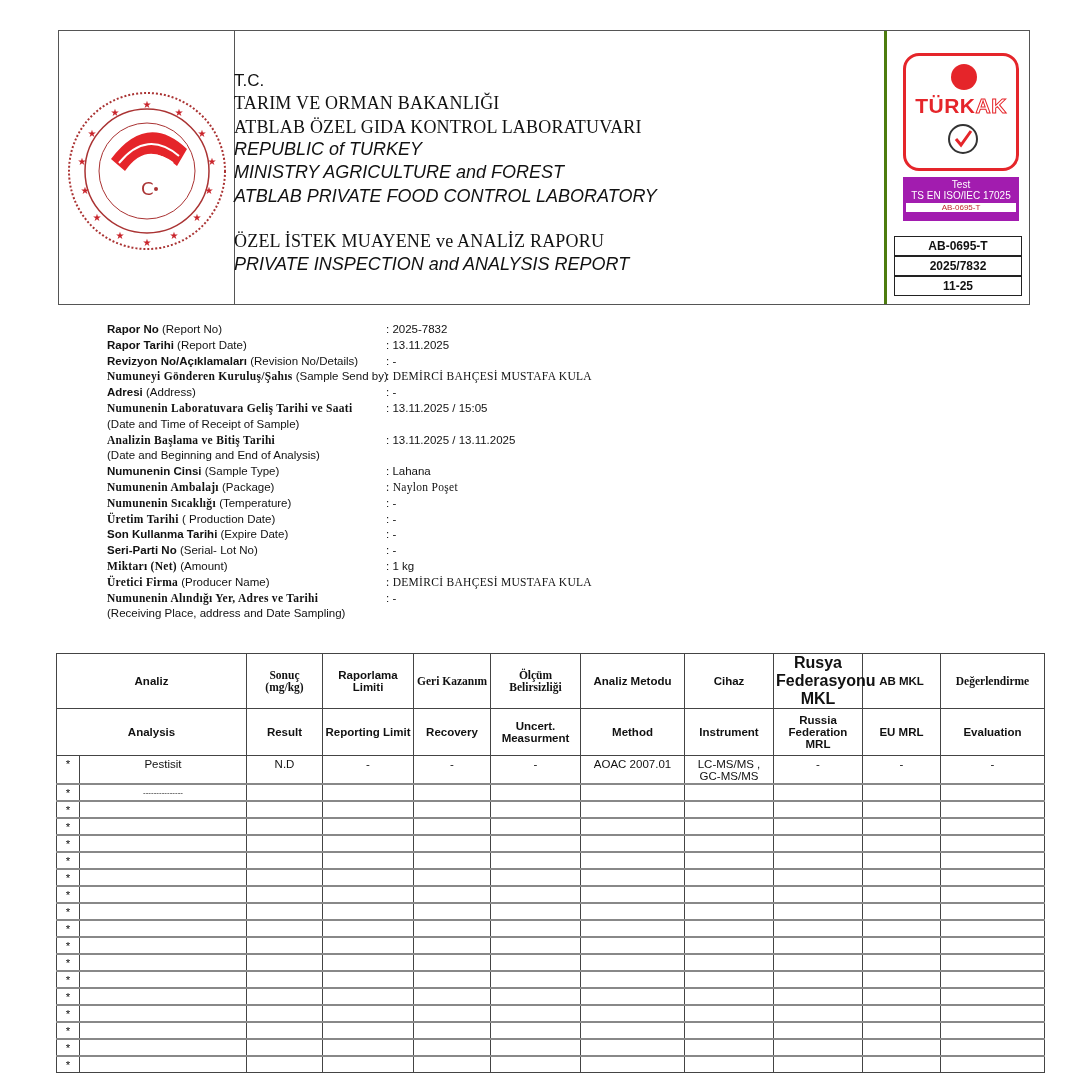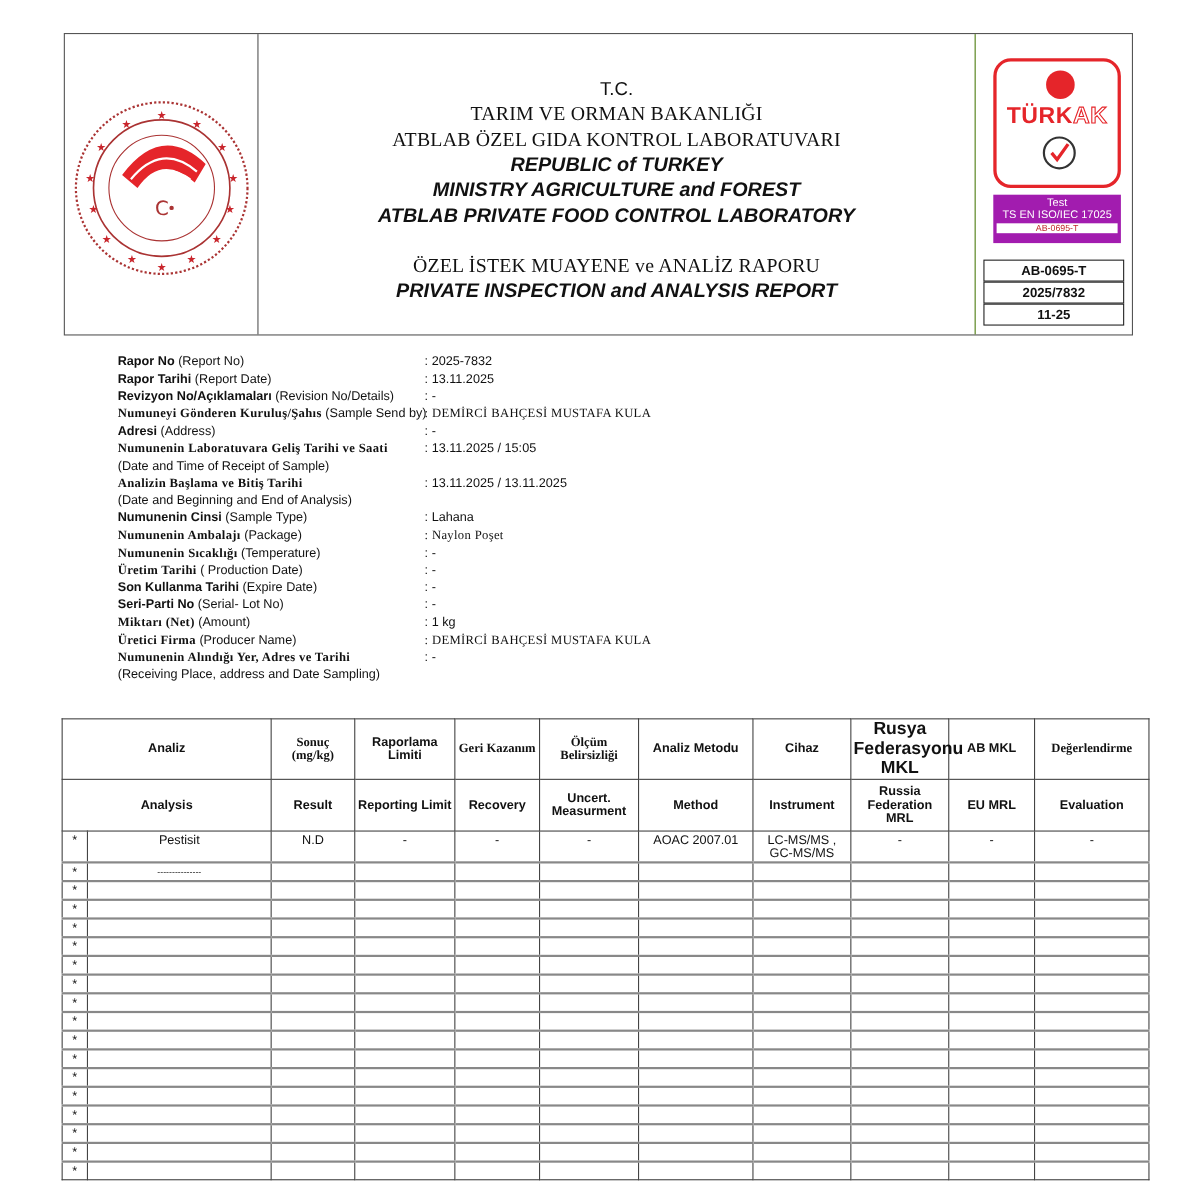--- a/index.html
+++ b/index.html
@@ -1,25 +1,25 @@
 <!DOCTYPE html>
 <html><head>
 <meta charset="utf-8">
 <style>
   html, body { margin:0; padding:0; background:#ffffff; }
   body { width:1080px; height:1080px; position:relative; overflow:hidden; font-family:"Liberation Sans", sans-serif; color:#111; }
 
   
   .header { position:absolute; left:58px; top:30px; width:972px; height:275px; border:1px solid #555; box-sizing:border-box; }
   .hdr-logo { position:absolute; left:0; top:0; width:175px; height:100%; border-right:1px solid #555; }
-  .hdr-right { position:absolute; right:0; top:0; width:142px; height:100%; border-left:1px solid #4d7c0f; }
-  .hdr-center { position:absolute; left:175px; right:142px; top:0; height:100%; text-align:center; }
+  .hdr-right { position:absolute; right:0; top:0; width:142px; height:100%; border-left:3px solid #4d7c0f; }
+  .hdr-center { position:absolute; left:175px; right:142px; top:0; height:100%; }
   .hc-tc { position:absolute; top:40px; left:0; right:0; font-family:"Liberation Sans", sans-serif; font-size:17px; }
   .hc-serif { position:absolute; left:0; right:0; font-family:"Liberation Serif", serif; font-size:18px; letter-spacing:0.2px; }
-  .hc-bold { position:absolute; left:0; right:0; font-family:"Liberation Sans", sans-serif; font-weight:bold; font-style:italic; font-size:18px; }
+  .hc-bold { position:absolute; left:0; right:0; font-family:"Liberation Sans", sans-serif; font-weight:normal; font-style:italic; font-size:18px; }
 
   .turkak { position:absolute; left:16px; top:22px; width:116px; height:118px; border:3px solid #e5252a; border-radius:16px; box-sizing:border-box; }
   .turkak-circle { position:absolute; left:45px; top:8px; width:26px; height:26px; border-radius:50%; background:#e5252a; }
   .turkak-text { position:absolute; left:0; right:0; top:38px; text-align:center; font-family:"Liberation Sans", sans-serif; font-weight:bold; font-size:21px; color:#e5252a; letter-spacing:0.5px; }
   .turkak-text .ak { color:#fff; -webkit-text-stroke:1px #e5252a; }
   .turkak-check { position:absolute; left:42px; top:68px; width:30px; height:30px; border:2px solid #333; border-radius:50%; box-sizing:border-box; }
   .turkak-band { position:absolute; left:16px; top:146px; width:116px; height:44px; background:#a21caf; color:#fff; text-align:center; font-size:10px; line-height:11px; padding-top:2px; box-sizing:border-box; }
   .turkak-band .code { background:#fff; color:#c0282c; margin:2px 3px 0; font-size:8px; line-height:9px; }
   .code-box { position:absolute; left:7px; width:128px; height:20px; border:1px solid #222; box-sizing:border-box; text-align:center; font-weight:bold; font-size:12px; line-height:18px; }
 

